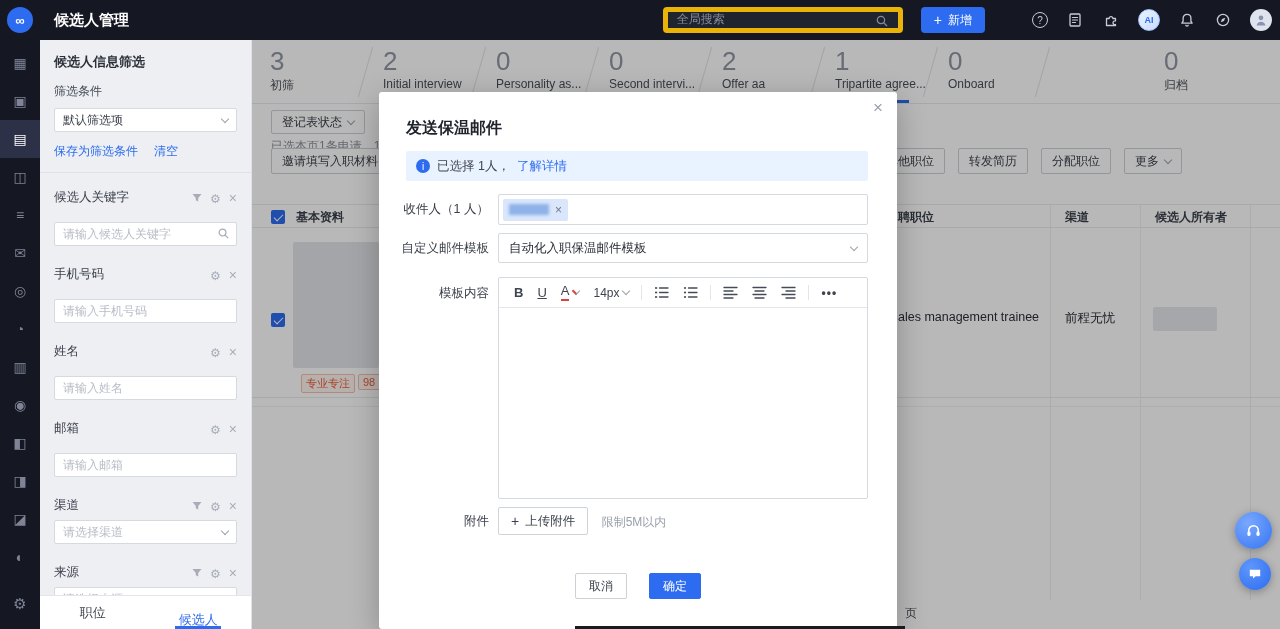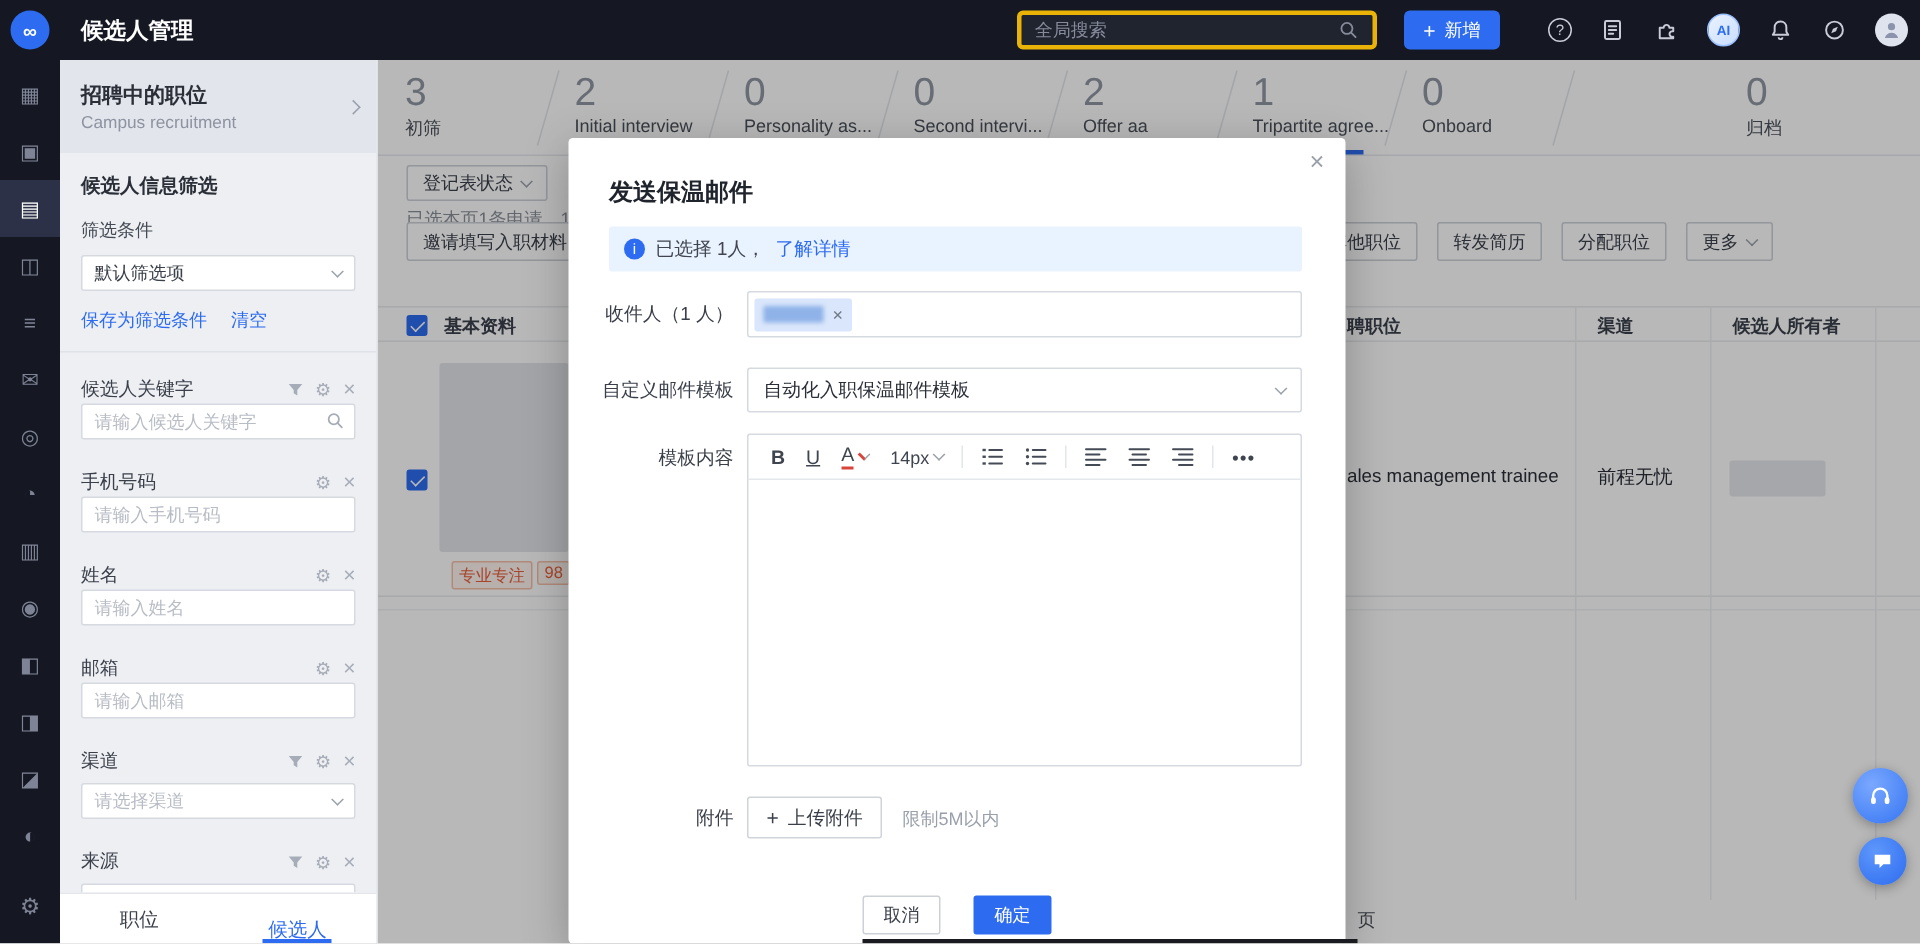--- a/index.html
+++ b/index.html
@@ -6,24 +6,24 @@
   body { margin:0; font-family:"Liberation Sans","DejaVu Sans",sans-serif; }
   .screen { position:relative; width:1280px; height:629px; overflow:hidden; background:#fff; }
 
   
   .topbar { position:absolute; left:0; top:0; right:0; height:40px; background:#151823; display:flex; align-items:center; z-index:35; }
   .logo-col { width:40px; display:flex; align-items:center; justify-content:center; flex:none; cursor:pointer; }
   .logo-circle { width:26px; height:26px; border-radius:50%; background:#2d6cf0; color:#fff; display:flex; align-items:center; justify-content:center; font-size:13px; font-weight:700; }
   .i-inf::before { content:"∞"; }
   .tb-title { color:#fff; font-size:15px; font-weight:700; margin-left:14px; }
   .tb-spacer { flex:1; }
-  .tb-search { width:240px; height:26px; background:#20242f; border:3px solid #eab308; border-radius:4px; display:flex; align-items:center; padding:0 9px; margin-right:18px; cursor:text; }
+  .tb-search { width:240px; height:26px; background:#20242f; border:5px solid #eab308; border-radius:4px; display:flex; align-items:flex-end; padding:0 9px; margin-right:18px; cursor:text; }
   .tb-search-ph { color:#868b9c; font-size:12px; }
   .tb-search svg { margin-left:auto; }
-  .tb-new { height:26px; background:#2d6cf0; border:none; border-radius:4px; color:#fff; font-size:12px; padding:0 13px; display:inline-flex; align-items:center; gap:6px; margin-right:32px; cursor:pointer; font-family:inherit; }
+  .tb-new { height:26px; background:#2d6cf0; border:none; border-radius:4px; color:#fff; font-size:12px; padding:0 13px; display:inline-flex; align-items:center; gap:6px; margin-right:47px; cursor:pointer; font-family:inherit; }
   .i-plus::before { content:"+"; font-size:14px; line-height:1; }
   .tb-icons { display:flex; align-items:center; gap:18px; padding-right:8px; }
   .tb-ic { width:18px; height:18px; display:flex; align-items:center; justify-content:center; cursor:pointer; }
   .i-q { width:16px; height:16px; border:1.3px solid #c9ccd8; border-radius:50%; color:#c9ccd8; font-size:10px; }
   .i-q::before { content:"?"; }
   .tb-ai { width:22px; height:22px; border-radius:50%; background:linear-gradient(135deg,#eaf2ff,#c9ddff); border:1px solid #9cc0ff; color:#2d6cf0; font-size:9px; font-weight:700; display:flex; align-items:center; justify-content:center; cursor:pointer; }
   .tb-avatar { width:22px; height:22px; border-radius:50%; background:#dfe3ee; display:flex; align-items:center; justify-content:center; overflow:hidden; cursor:pointer; }
 
   
   .rail { position:absolute; left:0; top:40px; width:40px; bottom:0; background:#151823; z-index:30; display:flex; flex-direction:column; align-items:center; padding-top:4px; }
@@ -45,21 +45,21 @@
   .sb-links a { color:#2d6cf0; cursor:pointer; text-decoration:none; }
   .sb-divider { margin:12px 0 0; border-top:1px solid #dfe2e8; }
   .sb-field { margin:16px 14px 0; }
   .sb-field + .sb-field { margin-top:20px; }
   .sb-frow { display:flex; align-items:flex-start; height:18px; }
   .sb-flabel { font-size:12.5px; color:#3a3f4a; }
   .sb-ficons { margin-left:auto; display:flex; align-items:center; gap:8px; color:#a7adb8; }
   .i-gear::before { content:"⚙"; font-size:12px; }
   .i-x::before { content:"×"; font-size:14px; line-height:1; }
   .sb-ficons > * { cursor:pointer; }
-  .sb-input { margin-top:0; position:relative;text-decoration:underline; }
+  .sb-input { margin-top:15px; position:relative;text-decoration:underline; }
   .sb-input input { width:100%; height:24px; border:1px solid #d6dae0; border-radius:2px; padding:0 24px 0 8px; font-size:12px; color:#3b404b; background:#fff; font-family:inherit; }
   .sb-input input::placeholder { color:#b8bcc5; }
   .sb-input .in-ic { position:absolute; right:7px; top:5px; }
   .sb-fselect { margin-top:5px; height:24px; background:#fff; border:1px solid #d6dae0; border-radius:2px; display:flex; align-items:center; justify-content:space-between; padding:0 8px; font-size:12px; color:#b8bcc5; cursor:pointer; }
   .sb-tabs { position:absolute; bottom:0; left:0; right:0; height:34px; background:#fff; border-top:1px solid #e3e5ea; display:flex; z-index:5; }
   .sb-tab { flex:1; display:flex; align-items:center; justify-content:center; font-size:13px; color:#3b404b; position:relative; cursor:pointer; }
   .sb-tab.active { color:#2d6cf0;align-items:flex-end; }
   .sb-tab.active::after { content:""; position:absolute; bottom:0; left:28%; width:44%; height:3px; background:#2d6cf0; }
 
   
@@ -108,21 +108,21 @@
 
   
   .overlay { position:absolute; left:252px; top:40px; right:0; bottom:0; background:rgba(0,0,0,.28); z-index:40; }
   .modal { position:absolute; left:379px; top:92px; width:518px; height:537px; background:#fff; border-radius:3px; box-shadow:0 8px 30px rgba(0,0,0,.25); z-index:50; font-size:12.5px; }
   .m-close { position:absolute; top:6px; right:14px; font-size:17px; color:#9aa0ab; cursor:pointer; }
   .m-title { padding:26px 0 0 27px; font-size:16px; font-weight:600; color:#20242c; }
   .m-banner { margin:12px 29px 0 27px; height:30px; background:#e9f2ff; border-radius:2px; display:flex; align-items:center; padding:0 10px; gap:7px; }
   .info-dot { width:14px; height:14px; border-radius:50%; background:#2d6cf0; color:#fff; font-size:10px; display:flex; align-items:center; justify-content:center; flex:none; }
   .m-banner-text { color:#40454f; }
   .m-banner-link { color:#2d6cf0; cursor:pointer; }
-  .frow { display:flex; align-items:center; margin-top:20px; }
+  .frow { display:flex; align-items:center; margin-top:8px; }
   .frow.r1 { margin-top:13px; }
   .frow.r3 { margin-top:14px; align-items:flex-start; }
   .frow.r4 { }
   .flabel { width:110px; text-align:right; color:#3a3f4a; flex:none; }
   .frow.r3 .flabel { margin-top:8px; }
   .ffield { margin-left:9px; width:370px; }
   .recip { height:31px; border:1px solid #d5d9e0; border-radius:2px; display:flex; align-items:center; padding:0 4px; cursor:text; }
   .rtag { height:22px; background:#d9e6fb; border-radius:2px; display:inline-flex; align-items:center; padding:0 6px; gap:6px; }
   .rtag-redact { width:40px; height:11px; background:#8fb2e8; filter:blur(1.5px); border-radius:1px; }
   .rtag-x { color:#6f7a88; font-size:12px; cursor:pointer; line-height:1; }
@@ -217,27 +217,20 @@
     <div class="rail-item">▥</div>
     <div class="rail-item">◉</div>
     <div class="rail-item">◧</div>
     <div class="rail-item">◨</div>
     <div class="rail-item">◪</div>
     <div class="rail-item">◐</div>
     <div class="rail-item rail-gear">⚙</div>
   </nav>
 
   <aside class="sidebar">
-    <div class="sb-job">
-      <div>
-        <div class="sb-job-t">招聘中的职位</div>
-        <div class="sb-job-s">Campus recruitment</div>
-      </div>
-      <span class="chev-r"></span>
-    </div>
     <div class="sb-sec">候选人信息筛选</div>
     <div class="sb-sub">筛选条件</div>
     <div class="sb-select">
       <span>默认筛选项</span>
       <span class="chev-d"></span>
     </div>
     <div class="sb-links">
       <a>保存为筛选条件</a>
       <a>清空</a>
     </div>

